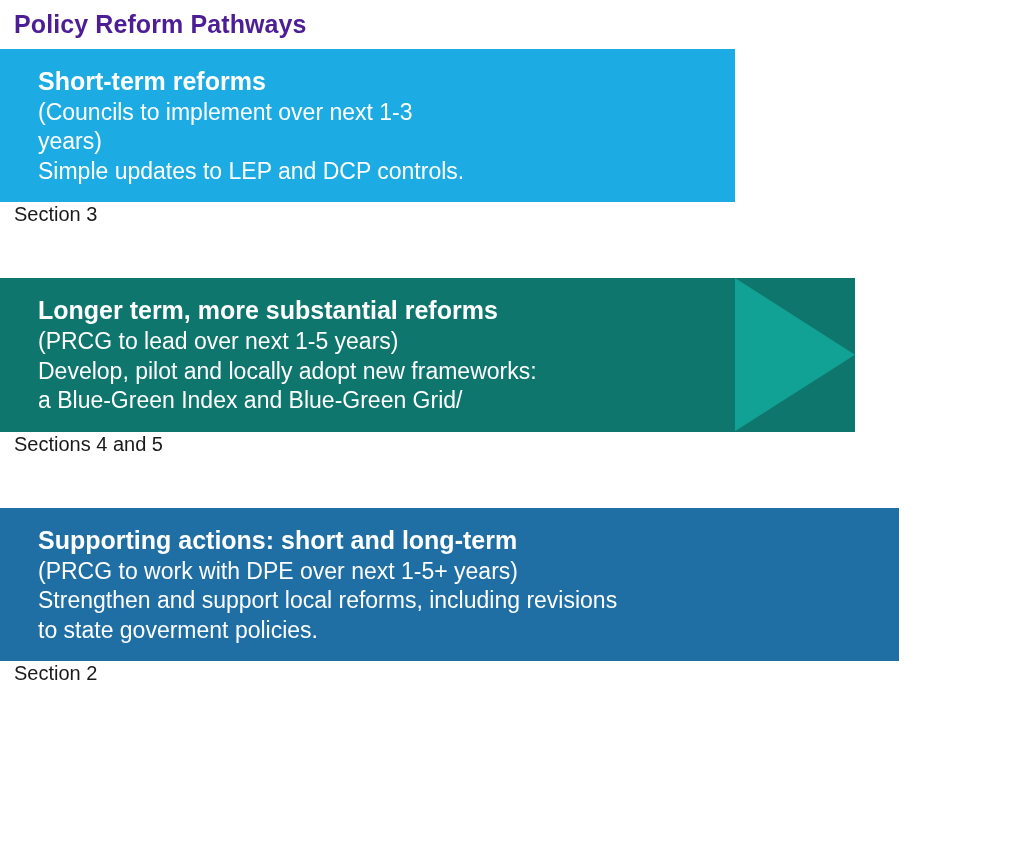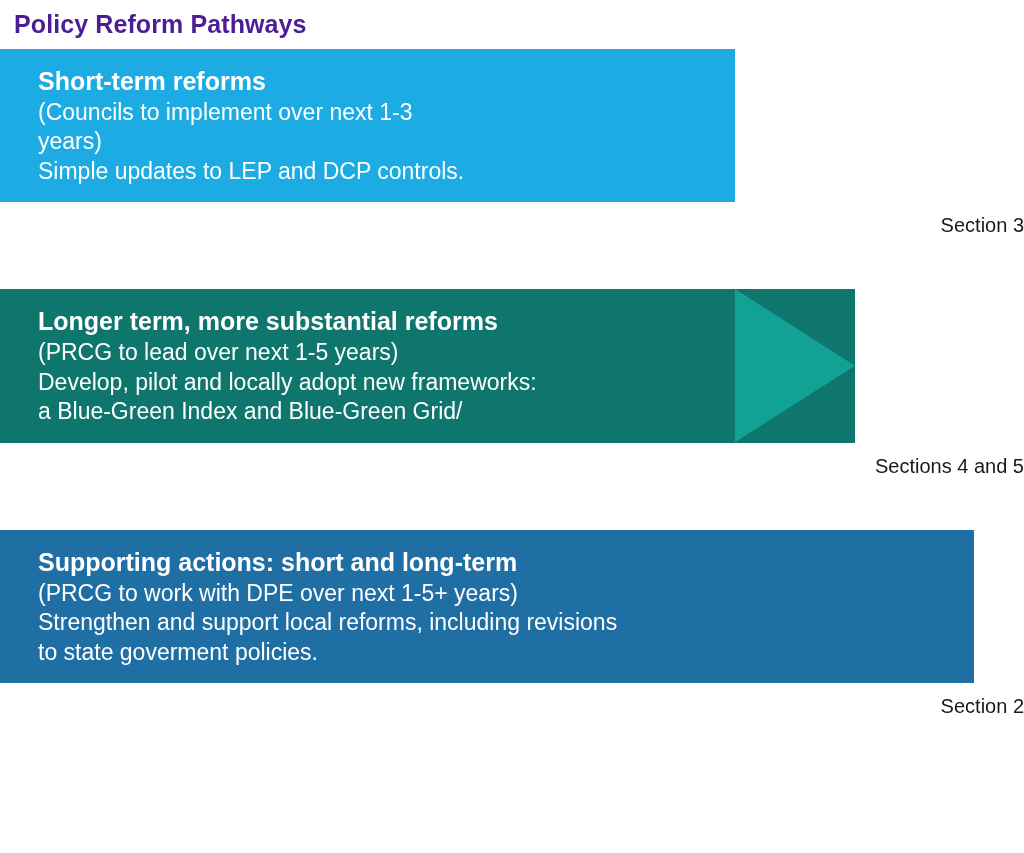--- a/index.html
+++ b/index.html
@@ -68,30 +68,29 @@
     margin-bottom: 1px;
   }
   .arrow-line {
     font-size: 23px;
     line-height: 1.28;
     font-weight: normal;
   }
   .caption {
     font-size: 20px;
     color: #1a1a1a;
-    padding: 12px 0 0 14px;
-    text-align: right;
+    padding: 1px 0 0 14px;
   }
 
   
   .p1 .arrow { width: 735px; }
   .p1 .arrow-head { width: 120px; }
   .p2 .arrow { width: 855px; }
   .p2 .arrow-head { width: 120px; }
-  .p3 .arrow { width: 974px; }
+  .p3 .arrow { width: 899px; }
   .p3 .arrow-head { width: 120px; }
 
   .spacer-a { height: 50px; }
   .spacer-b { height: 50px; }
 </style>
 </head>
 <body>
 
 <div class="page">
 

